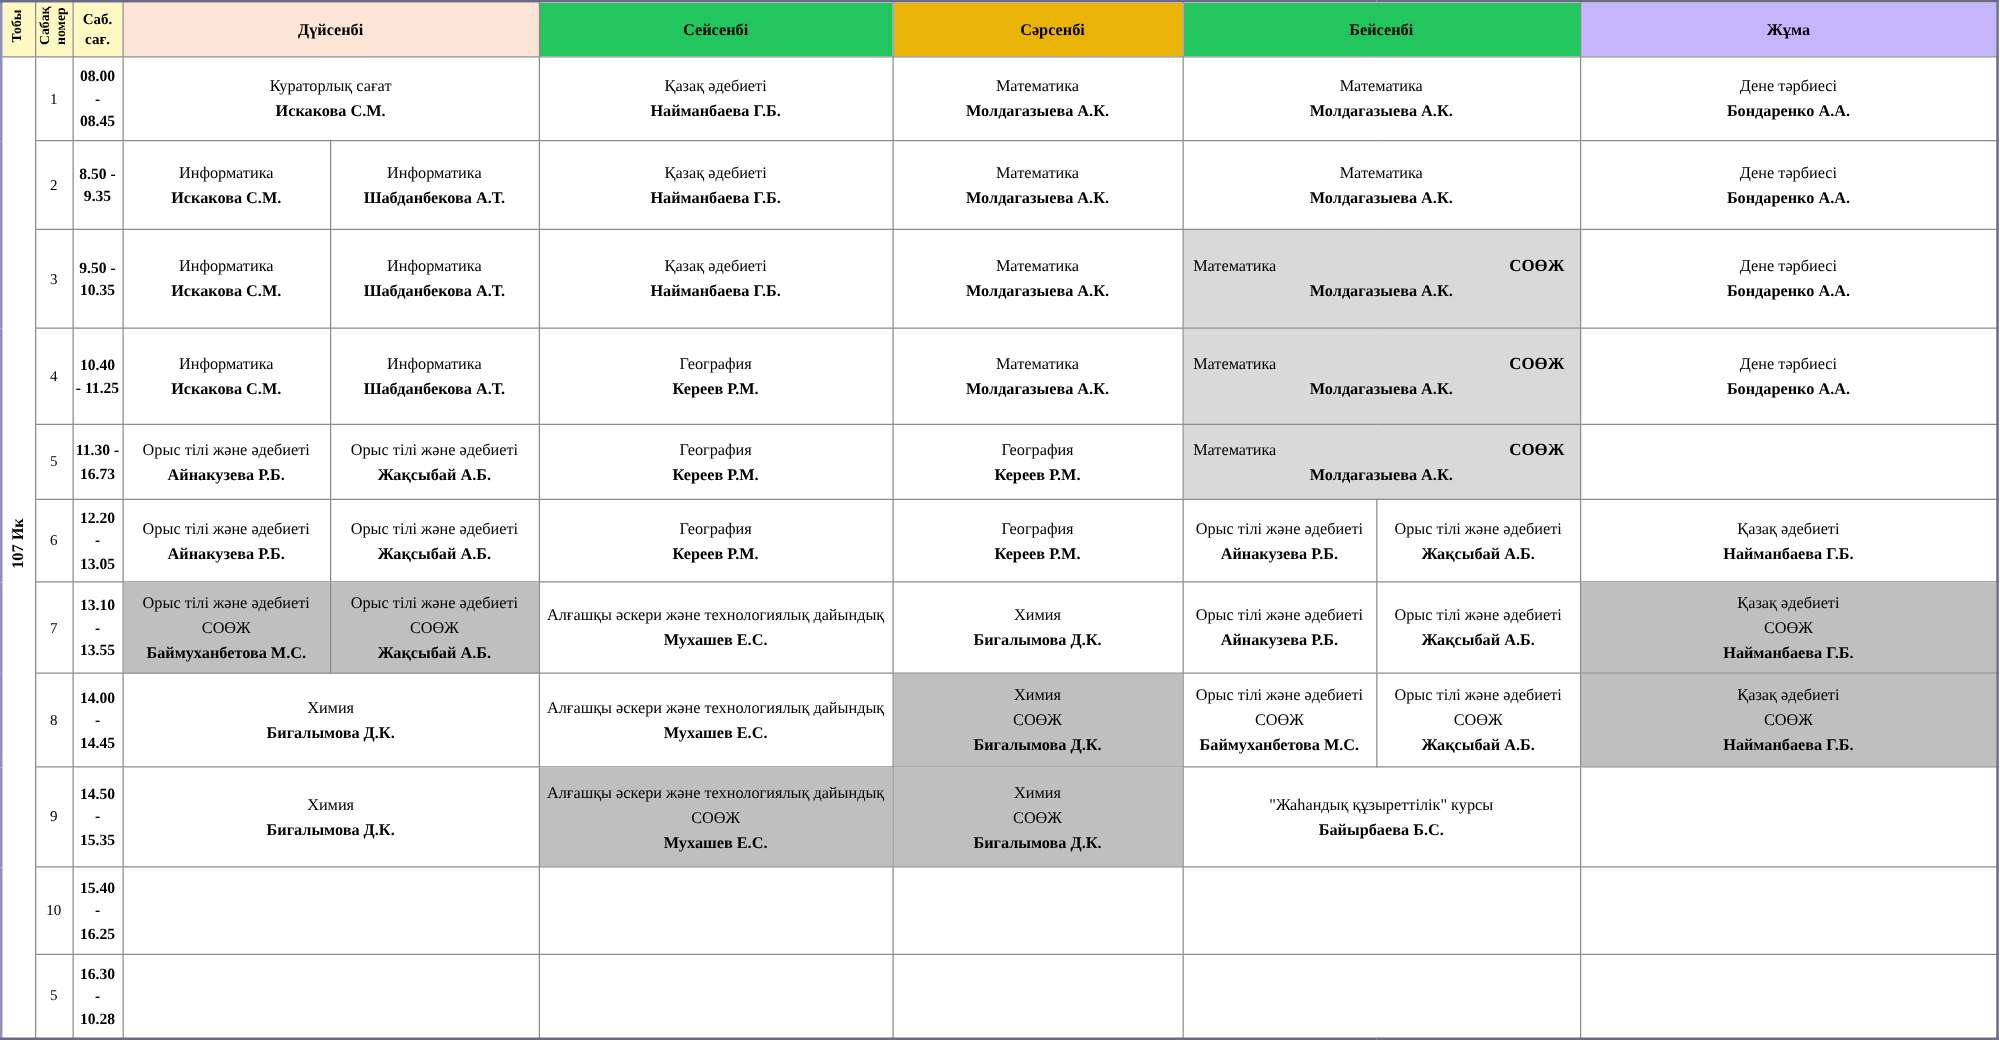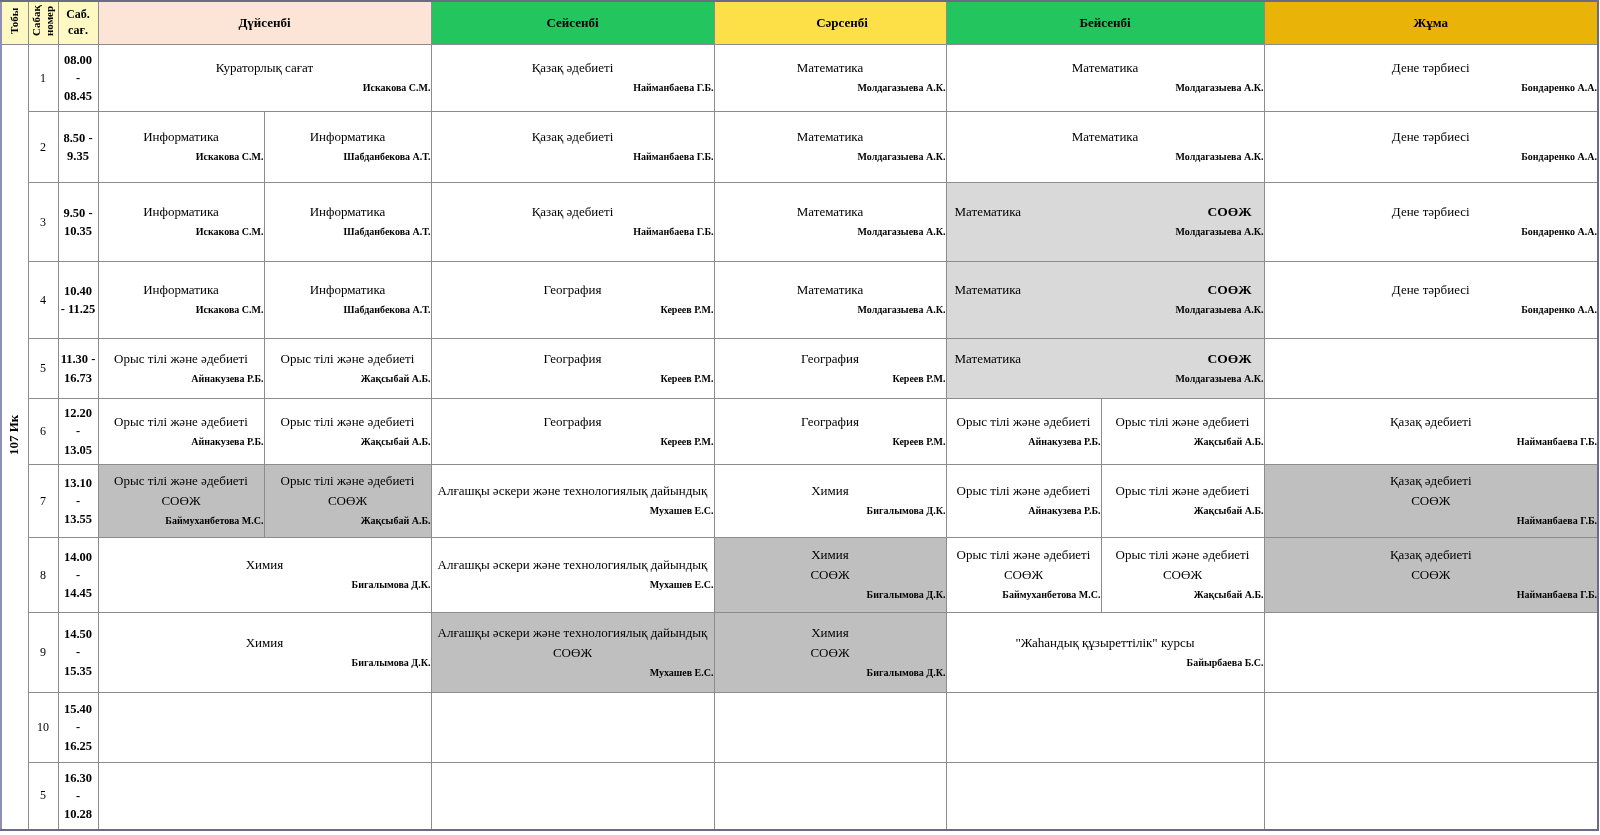--- a/index.html
+++ b/index.html
@@ -23,21 +23,21 @@
     writing-mode:vertical-rl; transform:rotate(180deg);
     display:inline-block; font-weight:bold; font-size:11px;
     line-height:1.15; height:38px; white-space:normal;
   }
   .vert-group { height:300px; font-size:13px; }
   .sabsag { font-size:12px; font-weight:bold; line-height:1.3; }
   td.num  { font-size:12px; }
   td.time { font-size:12.5px; font-weight:bold; line-height:1.45; padding:0 2px; }
   td.group { background:#fff; }
   .subj  { font-size:13px; line-height:20px; white-space:nowrap; }
-  .teach { font-size:10px; line-height:20px; white-space:nowrap; font-weight:bold;text-align:right; }
+  .teach { font-size:13px; line-height:20px; white-space:nowrap; font-weight:bold; }
   .sr-top { display:flex; justify-content:space-between; align-items:baseline; padding:0 12px 0 8px; }
   .sr-top .subj { text-align:left; }
   .sr-tag { font-size:13.5px; font-weight:bold; white-space:nowrap; }
   .watermark {
     position:absolute; left:498px; top:327px; z-index:5; pointer-events:none;
     font-family:"Liberation Sans","DejaVu Sans",sans-serif;
     font-size:92px; line-height:1; letter-spacing:2px; color:#8c8c8c; white-space:nowrap;
   }
 </style>
 </head>
@@ -57,23 +57,23 @@
         <col style="width:163px">
       <col style="width:334px">
     </colgroup>
     <thead>
       <tr style="height:40px">
         <th class="corner"><span class="vert">Тобы</span></th>
         <th class="corner"><span class="vert">Сабақ номер</span></th>
         <th class="corner sabsag">Саб. сағ.</th>
         <th class="day day-start" colspan="2" style="background: rgb(252, 228, 214);">Дүйсенбі</th>
         <th class="day day-start" style="background: #22c55e;">Сейсенбі</th>
-        <th class="day day-start" style="background: #fde047; padding-left: 24px;">Сәрсенбі</th>
+        <th class="day day-start" style="background: #eab308; padding-left: 24px;">Сәрсенбі</th>
         <th class="day day-start" colspan="2" style="background: #22c55e;">Бейсенбі</th>
-        <th class="day day-start" style="background: #eab308;">Жұма</th>
+        <th class="day day-start" style="background: #c4b5fd;">Жұма</th>
       </tr>
     </thead>
     <tbody>
         <tr style="height: 67px;">
           <td class="group" rowspan="11"><span class="vert vert-group">107 Ик</span></td>
           <td class="num">1</td>
           <td class="time">08.00 - 08.45</td>
           <td class="cell day-start" colspan="2">
             <div class="subj">Кураторлық сағат</div>
             <div class="teach">Искакова С.М.</div>

